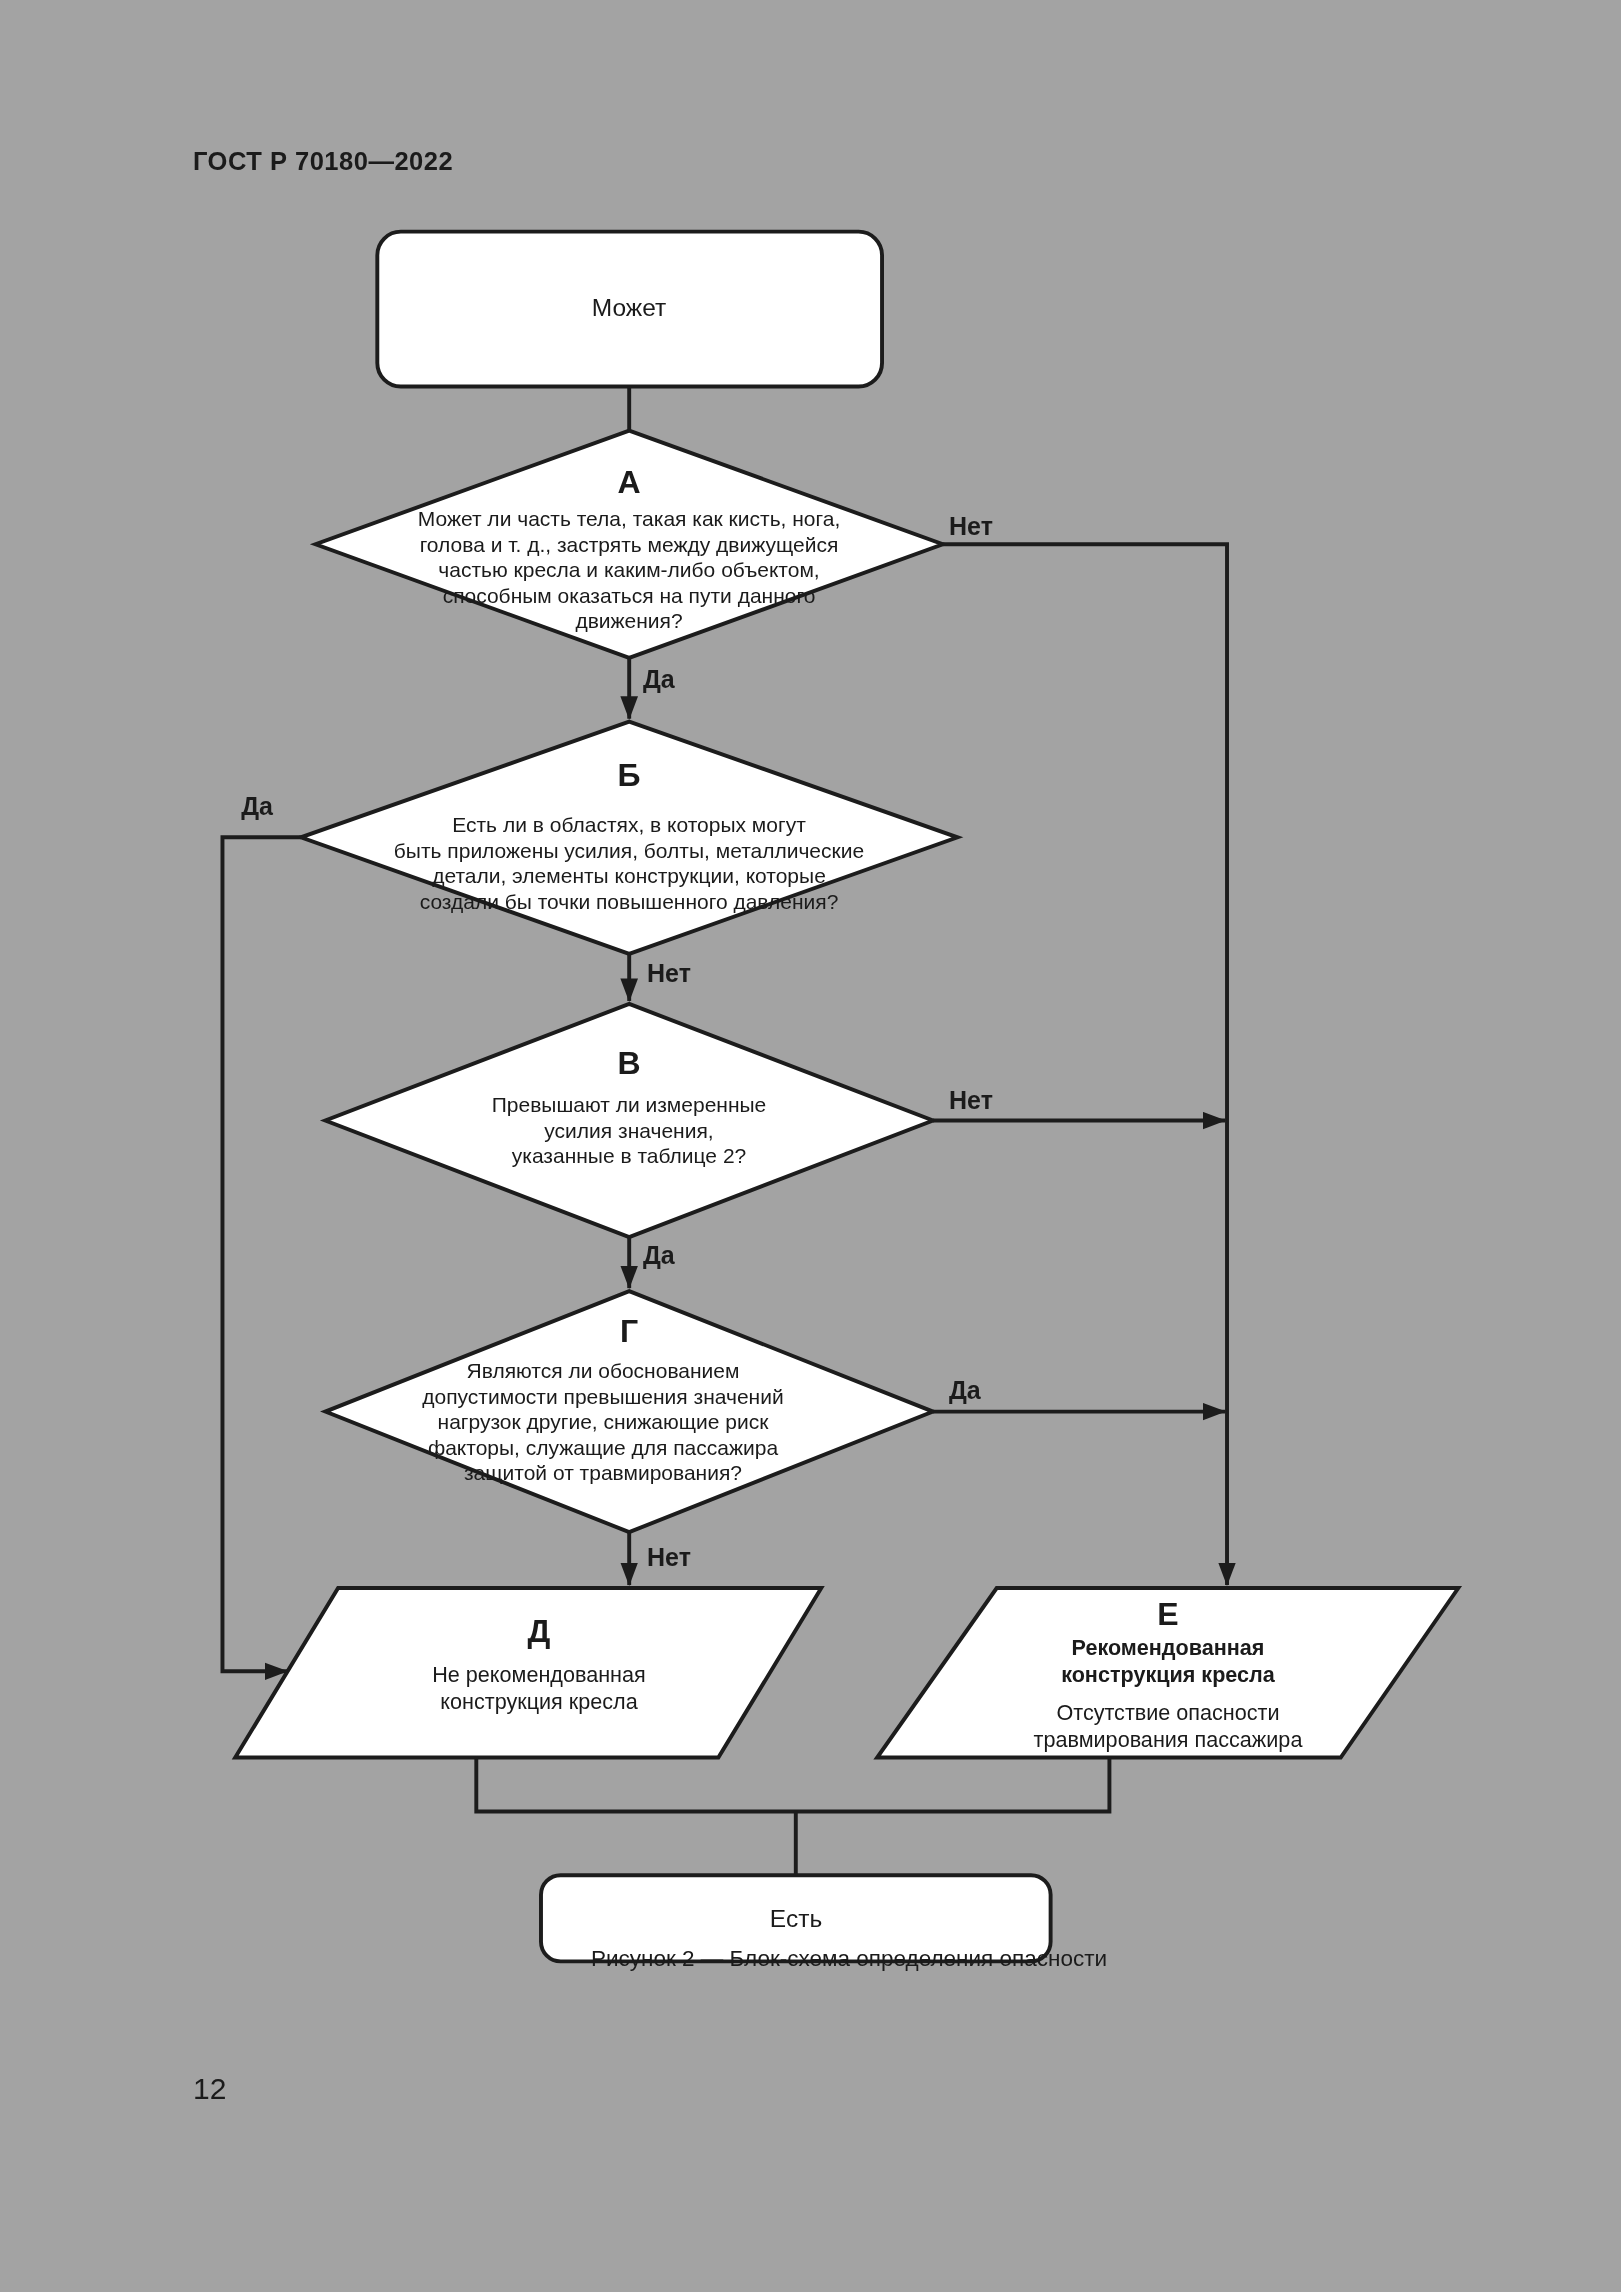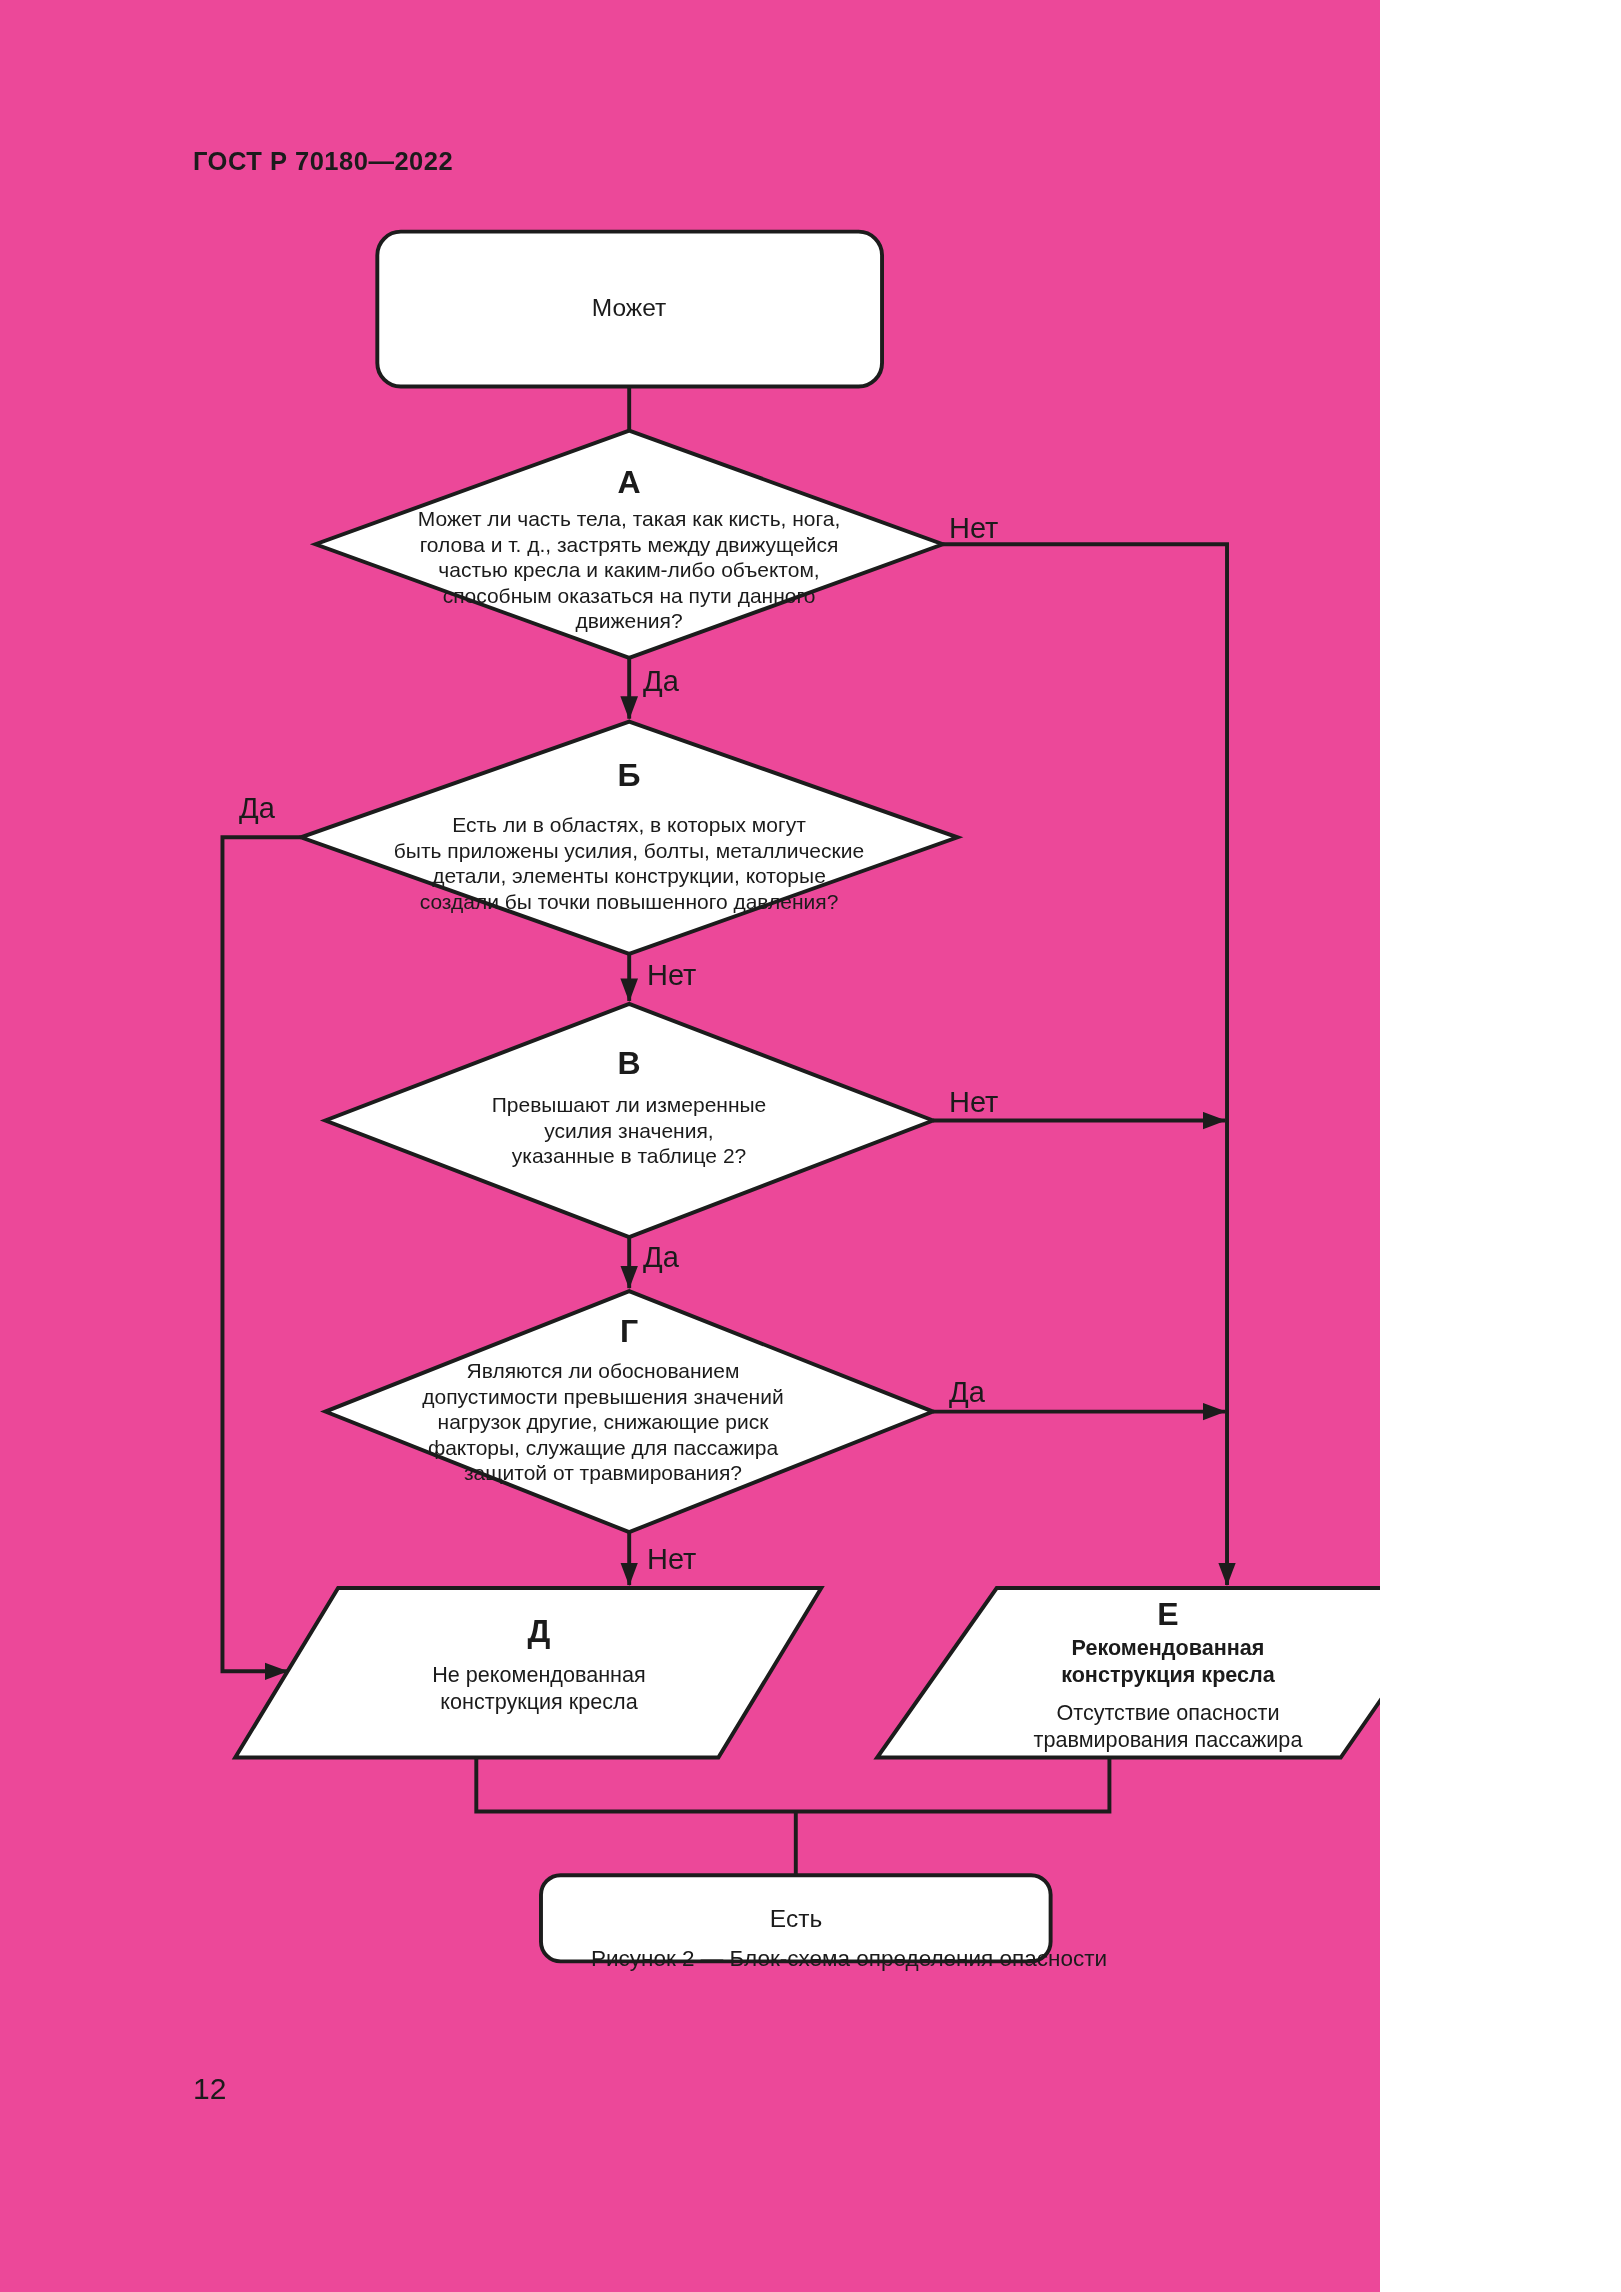--- a/index.html
+++ b/index.html
@@ -1,32 +1,32 @@
 <!DOCTYPE html>
 <html><head>
 <meta charset="utf-8">
 <style>
   html,body{margin:0;padding:0;background:#ffffff;}
   #page{
     position:relative;
-    width:1380px;height:2293px;
-    background:#ec4899;
+    width:1621px;height:2293px;
+    background:#a3a3a3;
     font-family:"Liberation Sans", sans-serif;
     color:#1b1b1b;
     overflow:hidden;
   }
   #shapes{position:absolute;left:0;top:0;}
   .abs{position:absolute;}
   .ctr{transform:translateX(-50%);text-align:center;}
   .pre{white-space:pre-line;}
   .hdr{font-weight:bold;font-size:25.5px;letter-spacing:0.5px;}
   .term{font-size:24.5px;}
   .lbl{font-weight:bold;font-size:32px;}
   .q{font-size:21px;line-height:25.5px;}
-  .yn{font-size:29px;}
+  .yn{font-size:25px;font-weight:bold;}
   .outTxt{font-size:21.6px;line-height:26.5px;}
   .b{font-weight:bold;}
   .caption{font-size:22.5px;}
   .pageno{font-size:30px;}
 </style>
 </head>
 <body>
 
 <div id="page">
 

